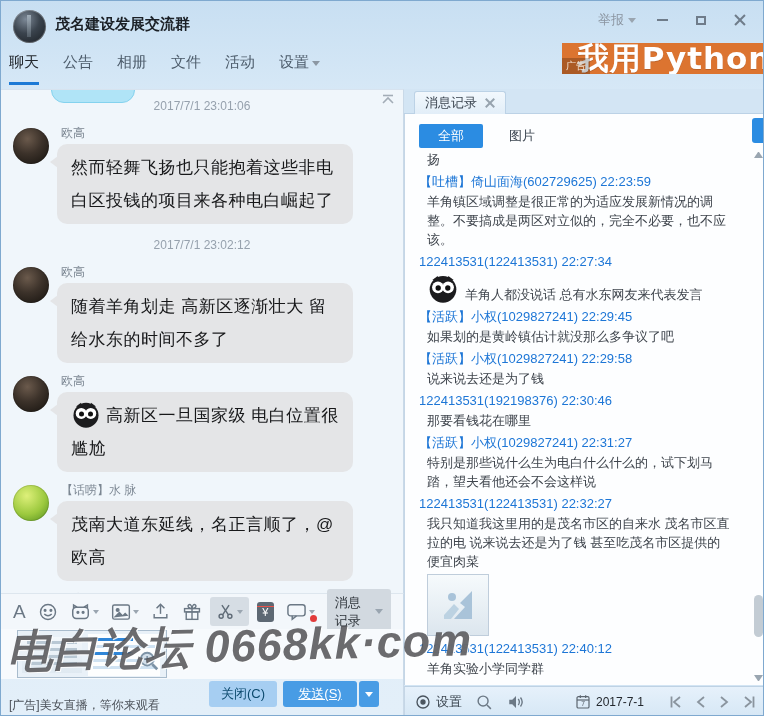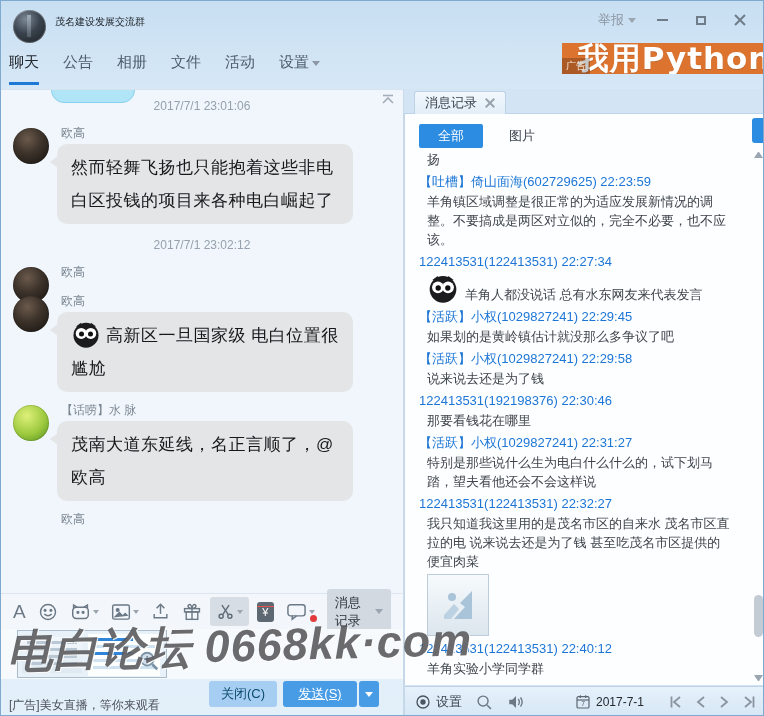--- a/index.html
+++ b/index.html
@@ -6,21 +6,21 @@
   *{box-sizing:border-box;}
   #win{position:relative;width:764px;height:716px;margin:0 auto;overflow:hidden;
        background:linear-gradient(180deg,#c8dff2 0%,#d8e9f7 14%,#e3eff9 100%);
        border:1px solid #7fa9cf;}
   
   .titlebar{position:absolute;left:0;top:0;width:764px;height:46px;}
   .g-avatar{position:absolute;left:12px;top:9px;width:33px;height:33px;border-radius:50%;
        background:radial-gradient(circle at 38% 28%,#7c8896 0%,#3a434d 45%,#191d22 100%);
        box-shadow:inset 0 0 0 1px rgba(255,255,255,.25);}
   .g-avatar i{position:absolute;left:14px;top:5px;width:4px;height:22px;background:linear-gradient(#aebbc6,#59646e);opacity:.8;}
-  .w-title{position:absolute;left:54px;top:14px;font-size:10px;font-weight:400;color:#1b2026;}
+  .w-title{position:absolute;left:54px;top:14px;font-size:15px;font-weight:700;color:#1b2026;}
   .tb-right{position:absolute;right:12px;top:9px;display:flex;align-items:center;gap:13px;}
   .report{display:flex;align-items:center;gap:4px;font-size:13px;color:#8b95a1;cursor:pointer;}
   .tri-down{width:0;height:0;border-left:4px solid transparent;border-right:4px solid transparent;border-top:5px solid #9aa5b0;display:inline-block;}
   .wc{width:26px;height:20px;display:flex;align-items:center;justify-content:center;cursor:pointer;}
   .ic-min{width:11px;height:2px;background:#6f7c8a;}
   .ic-max{width:10px;height:9px;border:2px solid #6f7c8a;}
   .ic-close{position:relative;width:12px;height:12px;}
   .ic-close::before,.ic-close::after{content:"";position:absolute;left:-1px;top:5px;width:14px;height:2px;background:#6f7c8a;}
   .ic-close::before{transform:rotate(45deg);} .ic-close::after{transform:rotate(-45deg);}
   
@@ -194,20 +194,21 @@
         <div class="avatar dark"></div>
         <div class="m-name">欧高</div>
         <div class="bubble">然而轻舞飞扬也只能抱着这些非电白区投钱的项目来各种电白崛起了</div>
       </div>
 
       <div class="timestamp">2017/7/1 23:02:12</div>
 
       <div class="msg-row">
         <div class="avatar dark"></div>
         <div class="m-name">欧高</div>
+        <div class="bubble">随着羊角划走 高新区逐渐壮大 留给水东的时间不多了</div>
       </div>
 
       <div class="msg-row">
         <div class="avatar dark"></div>
         <div class="m-name">欧高</div>
         <div class="bubble"><svg class="owl" width="30" height="30" viewBox="0 0 24 24">
               <use href="#owl-g"></use>
             </svg><span>高新区一旦国家级 电白位置很尴尬</span></div>
       </div>
 

